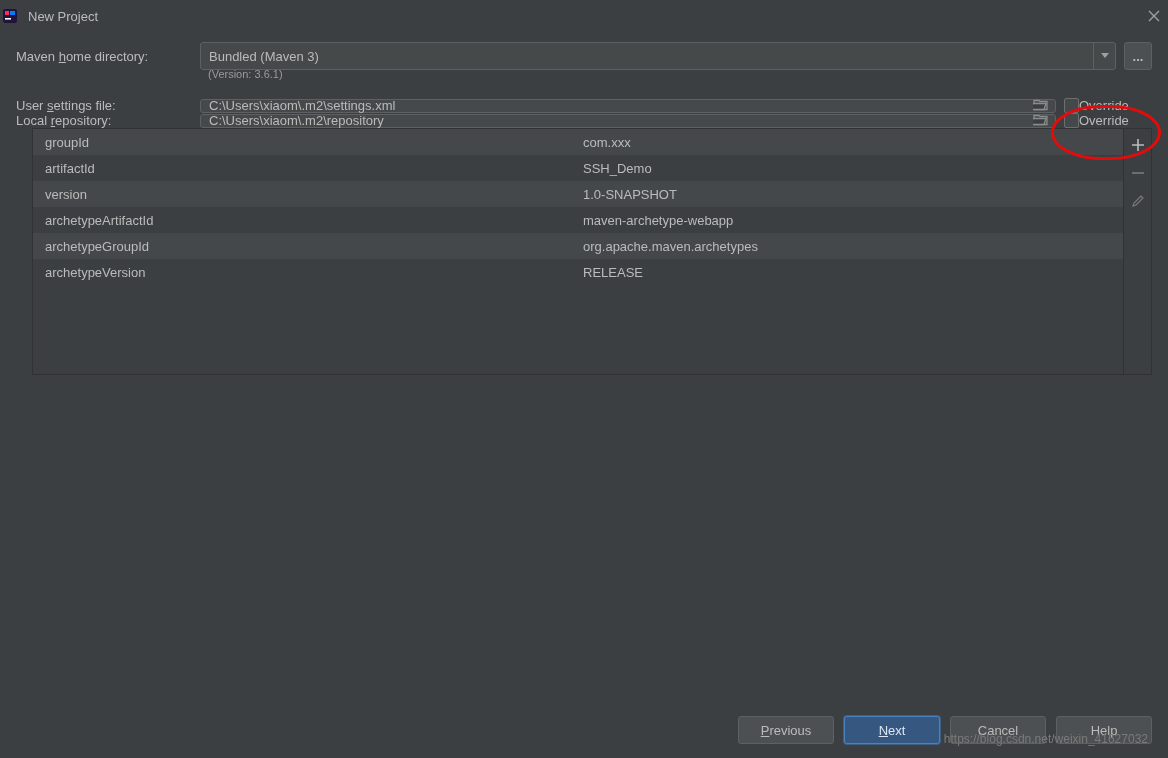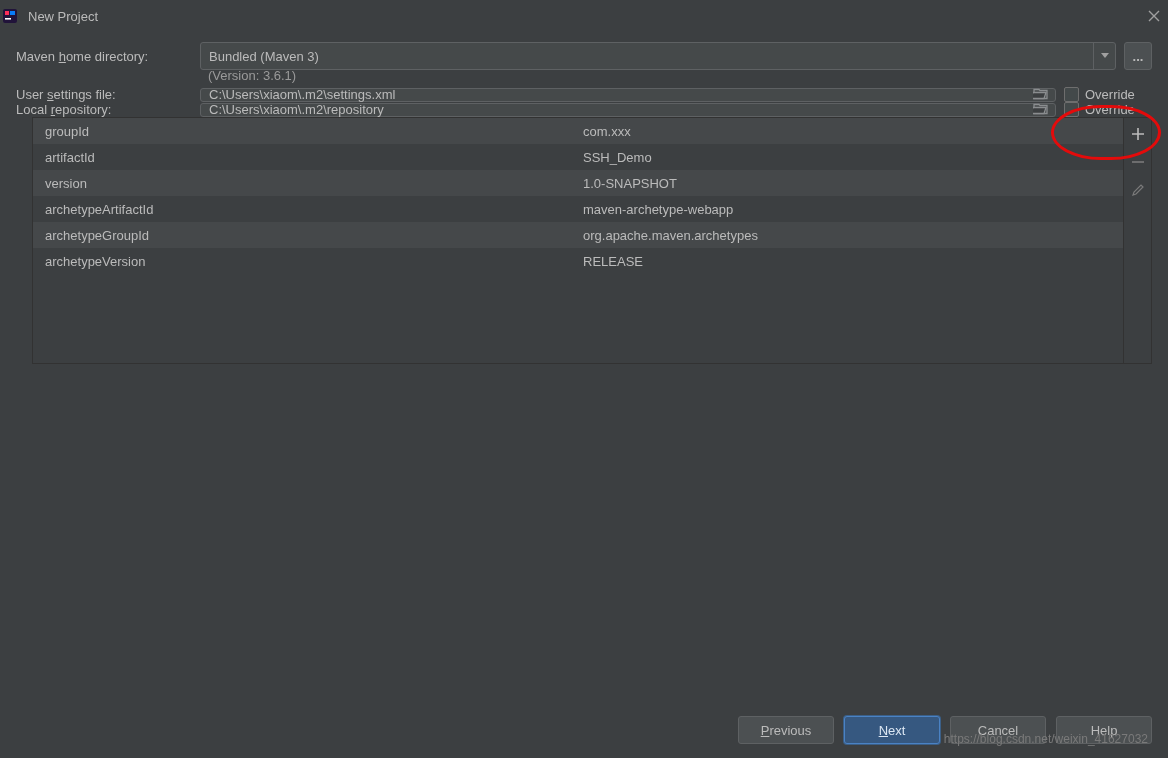--- a/index.html
+++ b/index.html
@@ -78,23 +78,23 @@
     border: 1px solid #5e6163;
     border-radius: 3px;
     display:flex;align-items:center;justify-content:center;
     color:#bbbbbb;
     font-weight:bold;
     cursor:pointer;
   }
   .version-text {
     margin-left: 184px;
     color: #9a9a9a;
-    font-size: 13px;
+    font-size: 11px;
     margin-top: -2px;
-    margin-bottom: 4px;
+    margin-bottom: 18px;
     padding-left: 8px;
   }
   .textfield {
     flex: 1;
     height: 14px;
     background: #45494a;
     border: 1px solid #5e6163;
     border-radius: 3px;
     display: flex;
     align-items: center;
@@ -104,21 +104,20 @@
   }
   .textfield .folder-icon {
     position: absolute;
     right: 6px; top: 50%; transform: translateY(-50%);
     color: #8a8d8f;
     cursor:pointer;
   }
   .override {
     display: flex;
     align-items: center;
-    gap: 6px;
     min-width: 88px;
     color: #bbbbbb;
   }
   .checkbox {
     width: 15px; height: 15px;
     border: 1px solid #6e6e6e;
     border-radius: 2px;
     background: #43494a;
     cursor:pointer;
   }

